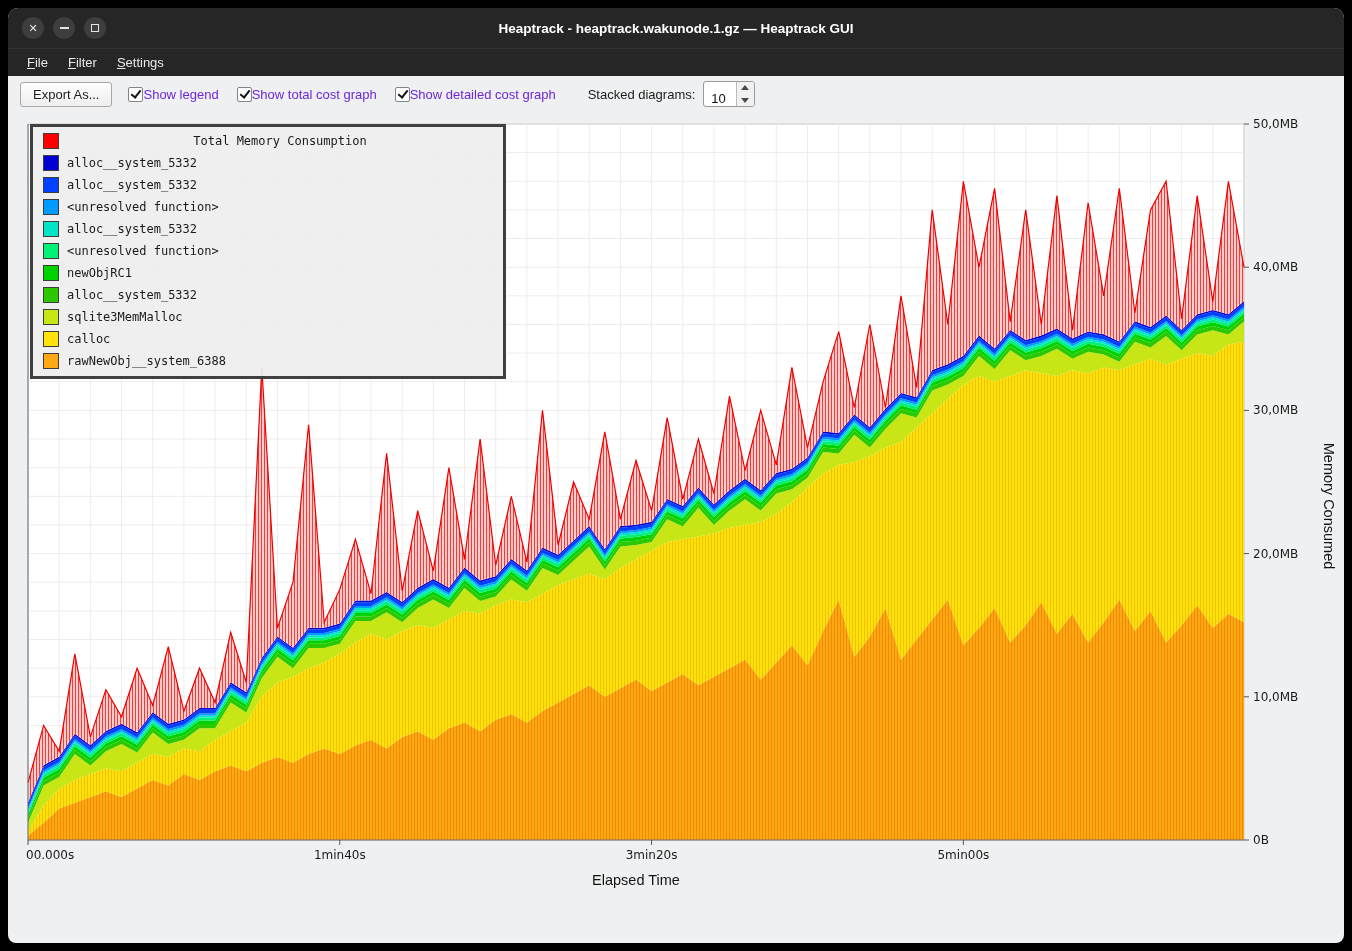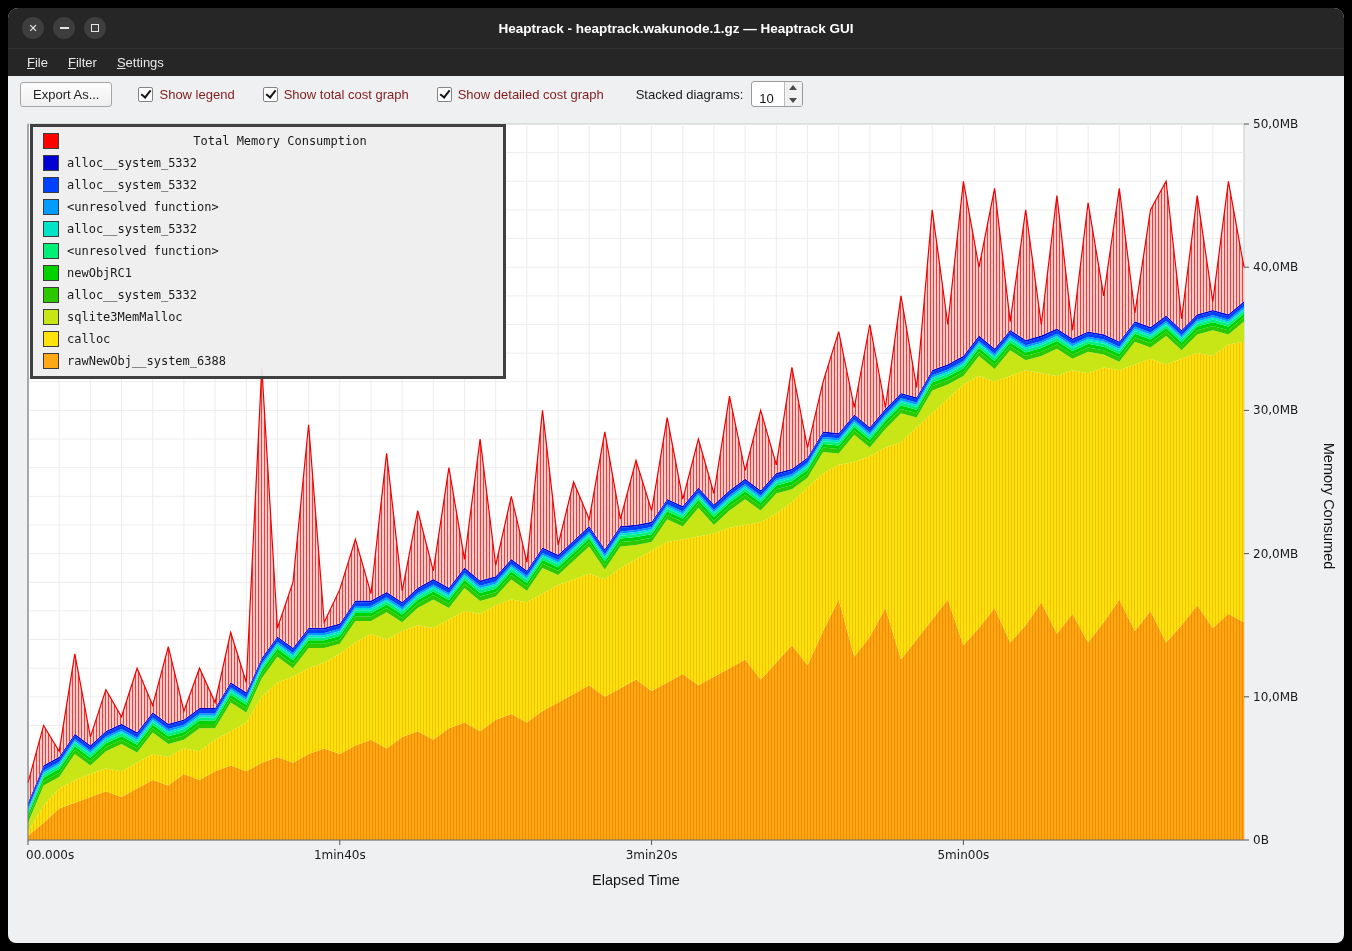--- a/index.html
+++ b/index.html
@@ -20,21 +20,21 @@
   .menu-item::first-letter{text-decoration:underline;}
   
   .tabbar{height:30px;background:#eff0f1;display:flex;align-items:flex-end;padding:3px 4px 0 4px;border-bottom:1px solid #b9b9b9;}
   .tab{font-size:13px;color:#2b2b2b;padding:5px 13px 5px;background:#e1e2e3;border:1px solid #b9b9b9;
        border-radius:3px 3px 0 0;margin-right:2px;margin-bottom:-1px;cursor:pointer;white-space:nowrap;}
   .tab.active{background:#fafafa;border-bottom:1px solid #fafafa;padding-top:6px;}
   
   .toolbar{height:36px;display:flex;align-items:center;gap:16px;padding:0 12px;background:#eff0f1;}
   .btn{font-size:13px;padding:4px 12px;background:linear-gradient(#fdfdfd,#efefef);border:1px solid #a6a6a6;border-radius:3px;color:#1d1d1d;cursor:pointer;font-family:inherit;}
   .cb-group{display:flex;gap:18px;align-items:center;}
-  .checkbox{display:flex;align-items:center;gap:6px;font-size:13px;color:#7f1d1d;cursor:pointer;margin-left:10px;}
+  .checkbox{display:flex;align-items:center;font-size:13px;color:#6d28d9;cursor:pointer;}
   .cb-box{width:15px;height:15px;background:#fff;border:1px solid #848484;border-radius:2px;position:relative;box-sizing:border-box;}
   .cb-box.checked::after{content:'';position:absolute;left:4px;top:0px;width:4px;height:8px;
        border-right:2px solid #151515;border-bottom:2px solid #151515;transform:rotate(38deg);}
   .spin-label{font-size:13px;color:#1b1b1b;margin-left:16px;}
   .spinbox{display:flex;width:50px;height:24px;background:#fff;border:1px solid #9a9a9a;border-radius:3px;overflow:hidden;margin-left:-8px;}
   .spin-value{flex:1;font-size:13px;display:flex;align-items:center;padding-left:7px;color:#111;margin-top:9px;}
   .spin-buttons{width:17px;display:flex;flex-direction:column;border-left:1px solid #bbb;}
   .spin-up,.spin-down{flex:1;background:#f1f1f1;position:relative;cursor:pointer;}
   .spin-up::after{content:'';position:absolute;left:4px;top:3px;border-left:4px solid transparent;border-right:4px solid transparent;border-bottom:5px solid #4a4a4a;}
   .spin-down::after{content:'';position:absolute;left:4px;top:4px;border-left:4px solid transparent;border-right:4px solid transparent;border-top:5px solid #4a4a4a;}

